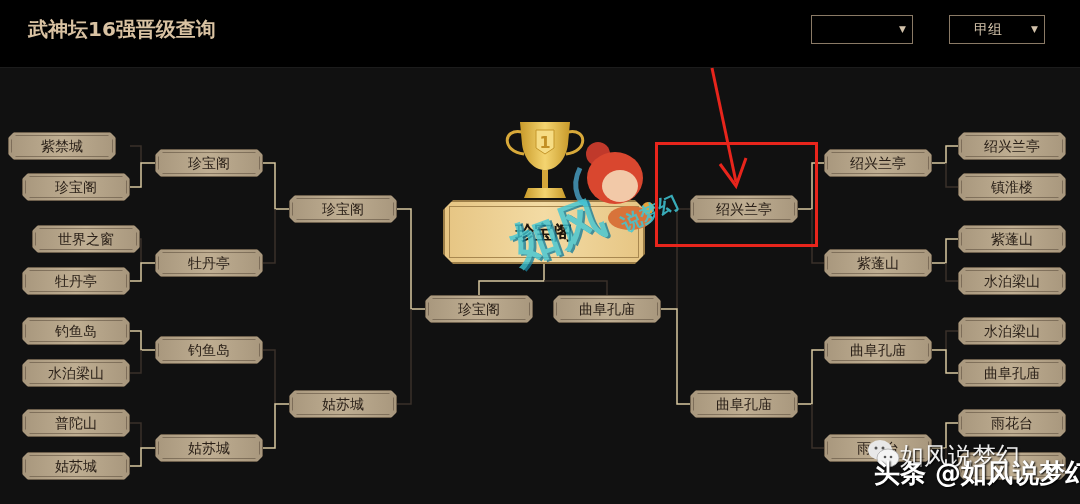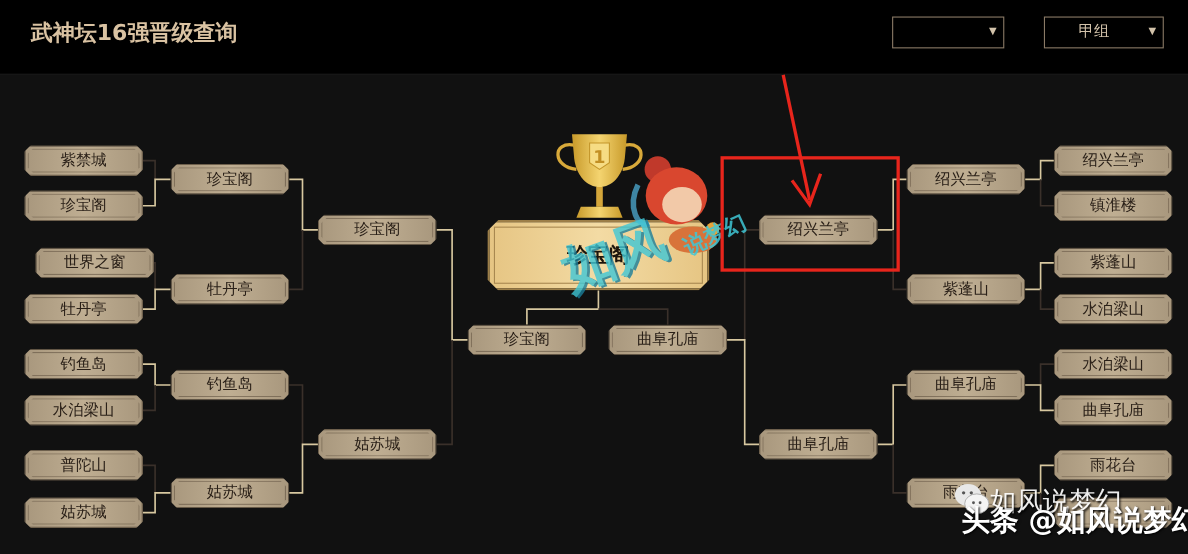--- a/index.html
+++ b/index.html
@@ -3,21 +3,21 @@
 <meta charset="utf-8">
 <style>
   html,body{margin:0;padding:0;}
   body{width:1080px;height:504px;overflow:hidden;background:#111111;position:relative;font-family:"DejaVu Sans","Liberation Sans",sans-serif;}
   .header{position:absolute;left:0;top:0;width:1080px;height:67px;background:#000;border-bottom:1px solid #1c1c1c;}
   .title{position:absolute;left:28px;top:16px;font-size:20px;font-weight:bold;color:#d9c2a2;letter-spacing:0px;}
   .select{position:absolute;top:15px;height:27px;border:1px solid #8a7a66;color:#d2c2aa;font-size:14px;line-height:27px;box-sizing:border-box;background:#000;cursor:pointer;}
   .select .val{position:absolute;left:0;right:18px;text-align:center;}
   .select .arrow{position:absolute;right:6px;top:0;font-size:9px;color:#d2c2aa;}
   #sel-season{left:811px;width:102px;height:29px;}
-  #sel-group{left:949px;width:109px;height:29px;}
+  #sel-group{left:949px;width:96px;height:29px;}
   svg.lines{position:absolute;left:0;top:0;width:1080px;height:504px;}
   .team{position:absolute;width:108px;height:28px;box-sizing:border-box;
     background:linear-gradient(90deg,#a8977d 0%,#bfae92 50%,#a8977d 100%);
     border:1px solid #6e604d;color:#2a2018;font-size:14px;line-height:26px;text-align:center;
     clip-path:polygon(6px 0,calc(100% - 6px) 0,100% 6px,100% calc(100% - 6px),calc(100% - 6px) 100%,6px 100%,0 calc(100% - 6px),0 6px);
     cursor:pointer;}
   .team::after{content:"";position:absolute;left:2px;top:2px;right:2px;bottom:2px;border:1px solid rgba(90,75,58,0.55);
     clip-path:polygon(5px 0,calc(100% - 5px) 0,100% 5px,100% calc(100% - 5px),calc(100% - 5px) 100%,5px 100%,0 calc(100% - 5px),0 5px);pointer-events:none;}
   .champ{position:absolute;left:443px;top:200px;width:202px;height:64px;box-sizing:border-box;
     background:linear-gradient(90deg,#e6c583 0%,#f3dba4 50%,#e6c583 100%);border:2px solid #9c7e48;
@@ -83,21 +83,21 @@
     <polyline points="958,187 946,187 946,163" stroke="#3a302a"></polyline>
     <polyline points="958,239 946,239 946,263 932,263" stroke="#d8c8a0"></polyline>
     <polyline points="958,281 946,281 946,263" stroke="#3a302a"></polyline>
     <polyline points="958,331 946,331 946,350" stroke="#3a302a"></polyline>
     <polyline points="958,373 946,373 946,350 932,350" stroke="#d8c8a0"></polyline>
     <polyline points="958,423 946,423 946,448 932,448" stroke="#d8c8a0"></polyline>
     <polyline points="958,466 946,466 946,448" stroke="#3a302a"></polyline>
   </g>
 </svg>
 
-<div class="team" style="left:22px;top:132px;">紫禁城</div>
+<div class="team" style="left:8px;top:132px;">紫禁城</div>
 <div class="team" style="left:22px;top:173px;">珍宝阁</div>
 <div class="team" style="left:32px;top:225px;">世界之窗</div>
 <div class="team" style="left:22px;top:267px;">牡丹亭</div>
 <div class="team" style="left:22px;top:317px;">钓鱼岛</div>
 <div class="team" style="left:22px;top:359px;">水泊梁山</div>
 <div class="team" style="left:22px;top:409px;">普陀山</div>
 <div class="team" style="left:22px;top:452px;">姑苏城</div>
 
 <div class="team" style="left:155px;top:149px;">珍宝阁</div>
 <div class="team" style="left:155px;top:249px;">牡丹亭</div>

